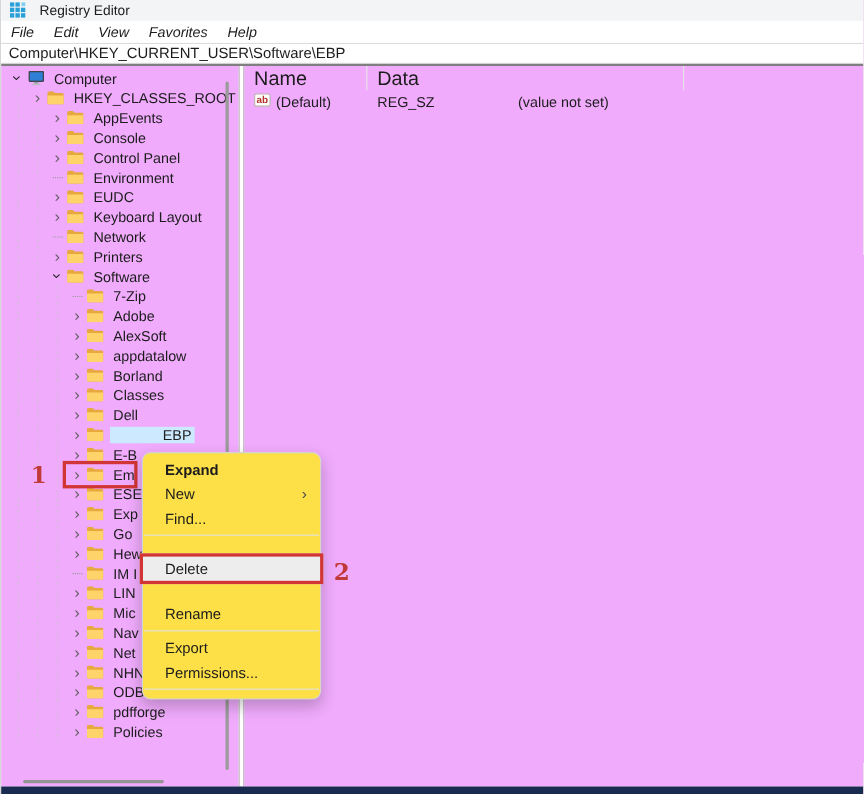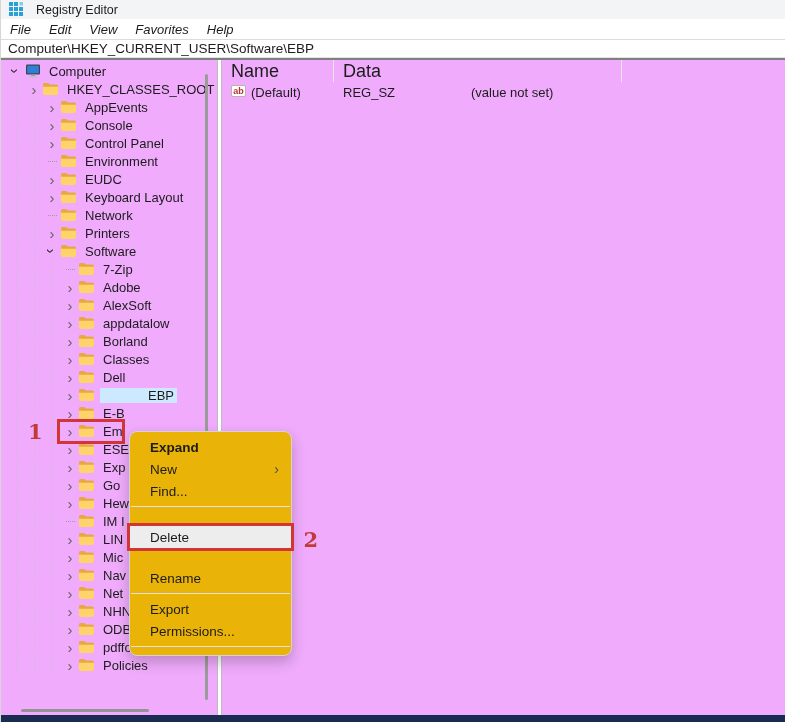--- a/index.html
+++ b/index.html
@@ -47,21 +47,21 @@
   .list-header{ display:flex; height:22px; align-items:center; font-size:18px; }
   .list-header .col{ padding-left:9px; border-right:1px solid #e7e7e7; height:100%;
     display:flex; align-items:center; }
   .col-name{ width:112px; } .col-type{ width:128px; } .col-data{ width:288px; }
   .list-row{ display:flex; height:20px; align-items:center; font-size:13px; }
   .list-row .cell{ padding-left:9px; display:flex; align-items:flex-start; }
   .ab-icon{ width:15px; height:12px; border:1px solid #b9b3ac; border-radius:2px; background:#fff;
     color:#b5332a; font-size:9px; font-weight:bold; line-height:10px; text-align:center;
     margin-right:5px; flex:0 0 15px; }
   
-  .context-menu{ position:absolute; left:128px; top:431px; width:163px; background:#eab308;
+  .context-menu{ position:absolute; left:128px; top:411px; width:163px; background:#fde047;
     border:1px solid #d4d4d4; border-radius:8px; box-shadow:0 6px 14px rgba(0,0,0,.22);
     padding:4px 0; z-index:30; font-size:13.5px; }
   .menu-item{ height:22px; display:flex; align-items:center; padding:0 12px 0 20px; position:relative; }
   .menu-item.bold{ font-weight:bold; }
   .menu-item .sub-arrow{ margin-left:auto; color:#4a4a4a; font-size:14px; }
   .menu-sep{ height:1px; background:#e2e2e2; margin:4px 1px; }
   .menu-item.highlighted{ height:28px; border:3px solid #d23535; margin:16px -3px;
     background:#ededed; padding-left:20px; }
   
   .anno-num{ position:absolute; font-family:"DejaVu Serif", serif; font-weight:bold;

